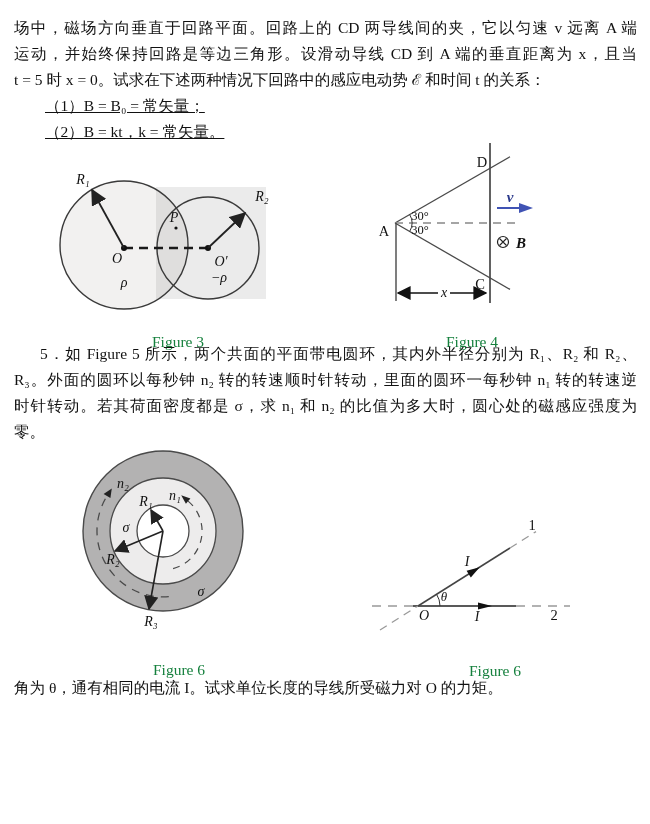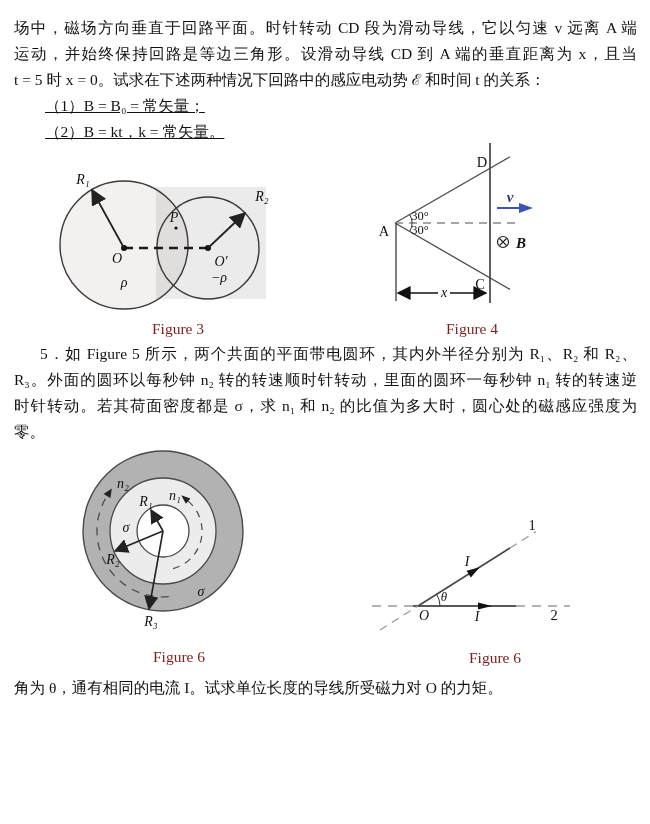--- a/index.html
+++ b/index.html
@@ -3,34 +3,34 @@
 <meta charset="utf-8">
 <style>
   html,body{margin:0;padding:0;background:#fff;}
   .page{position:relative;width:650px;height:824px;background:#ffffff;overflow:hidden;
         font-family:"Liberation Serif","DejaVu Serif",serif;color:#111;}
   .para{position:absolute;left:14px;width:623px;}
   .ln{font-size:15.5px;line-height:26px;height:26px;}
   .j{text-align:justify;text-align-last:justify;}
   .ind1{padding-left:31px;text-decoration:underline;}
   .ind2{text-indent:26px;}
-  .caption{position:absolute;font-size:15.5px;text-align:center;color:#7f1d1d;}
+  .caption{position:absolute;font-size:15.5px;text-align:center;color:#15803d;margin-top:13px;}
   svg.fig{position:absolute;overflow:visible;}
   svg text{font-family:"Liberation Serif","DejaVu Serif",serif;}
   .lbl{font-size:14px;font-style:italic;fill:#111;}
   .lbl-b{font-size:15px;font-style:italic;font-weight:bold;fill:#111;}
   .lbl-u{font-size:14.5px;font-style:normal;fill:#111;}
 </style>
 </head>
 <body>
 
 <div class="page">
 
   <div class="para" style="top:15px">
-    <div class="ln j">场中，磁场方向垂直于回路平面。时针转动 CD 段为滑动导线，它以匀速 v 远离 A 端</div>
+    <div class="ln j">场中，磁场方向垂直于回路平面。回路上的 CD 两导线间的夹，它以匀速 v 远离 A 端</div>
     <div class="ln j">运动，并始终保持回路是等边三角形。设滑动导线 CD 到 A 端的垂直距离为 x，且当</div>
     <div class="ln">t = 5 时 x = 0。试求在下述两种情况下回路中的感应电动势 ℰ 和时间 t 的关系：</div>
     <div class="ln ind1">（1）B = B₀ = 常矢量；</div>
     <div class="ln ind1">（2）B = kt，k = 常矢量。</div>
   </div>
 
   <svg class="fig" style="left:40px;top:145px" width="300" height="175" viewBox="0 0 300 175">
     <defs>
       <marker id="ah3" viewBox="0 0 10 10" refX="9" refY="5" markerWidth="9" markerHeight="9" orient="auto-start-reverse">
         <path d="M0,0 L10,5 L0,10 z" fill="#222"></path>

